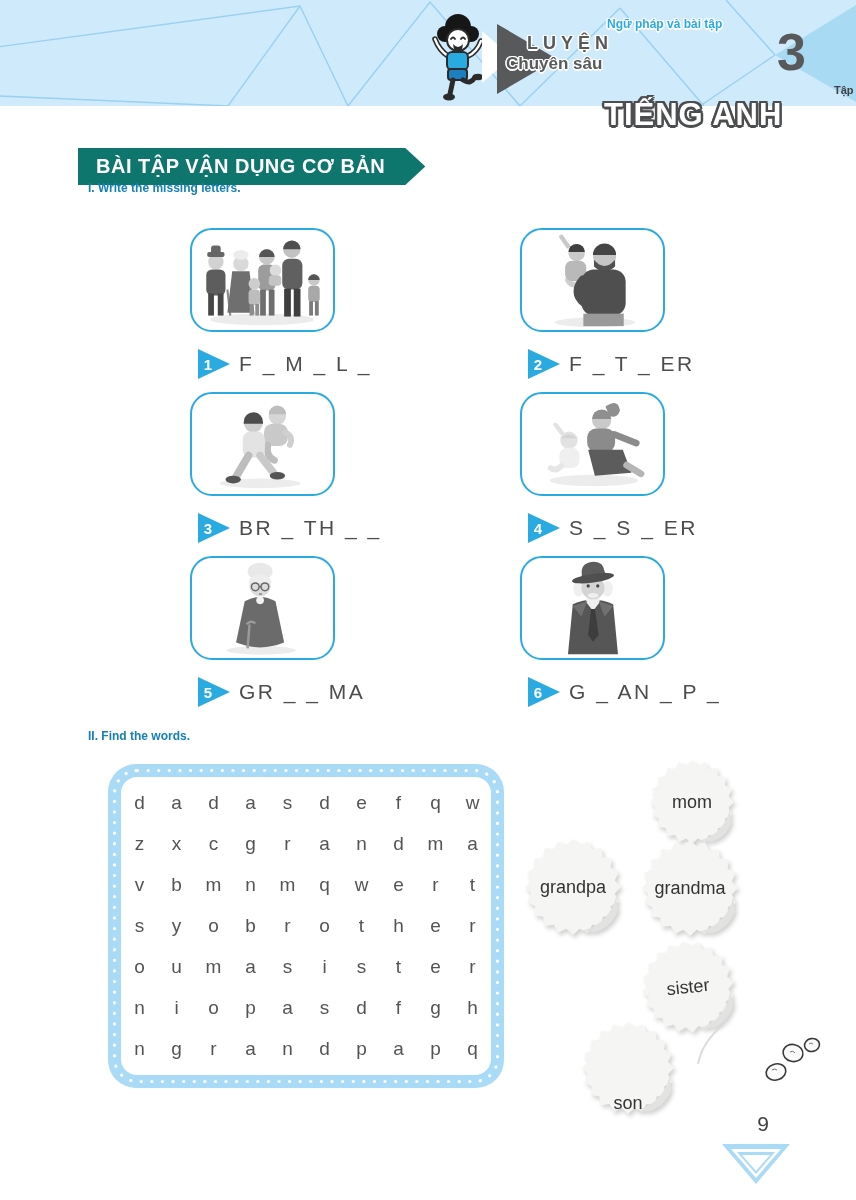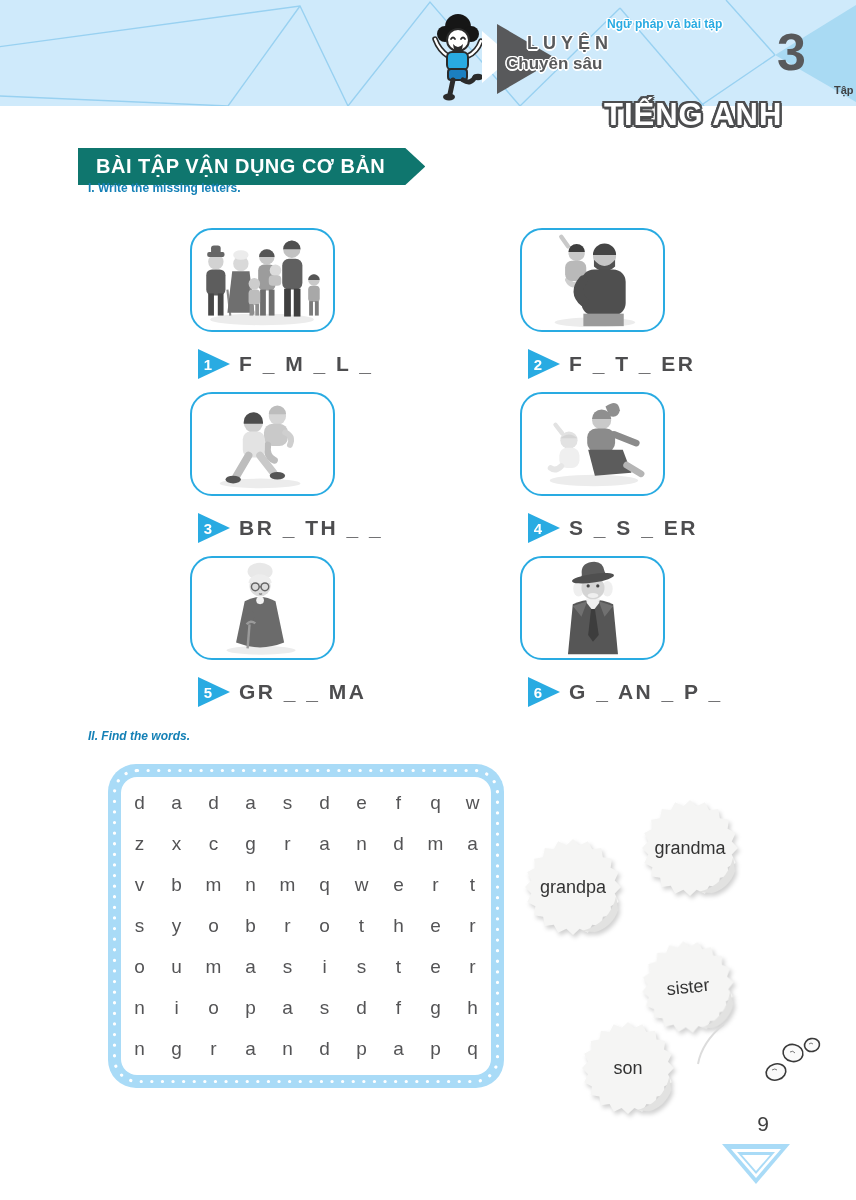--- a/index.html
+++ b/index.html
@@ -26,32 +26,32 @@
                 clip-path:polygon(0 0,100% 50%,0 100%); }
   .mascot     { position:absolute; left:420px; top:10px; }
 
   
   .banner { position:absolute; left:78px; top:132px; height:37px; padding:0 40px 0 18px;
             background:#0f766e; color:#fff; font-size:20px; font-weight:800; letter-spacing:.5px;
             display:flex; align-items:center;
             clip-path:polygon(0 0,calc(100% - 20px) 0,100% 50%,calc(100% - 20px) 100%,0 100%);margin-top:16px; }
   .sec-head { position:absolute; font-size:12px; font-weight:800; color:#1480b6; }
   .sec1-head { left:88px; top:181px; }
-  .sec2-head { left:88px; top:729px;font-style:italic; }
+  .sec2-head { left:88px; top:729px; }
 
   
   .wm-item { position:absolute; width:260px; }
   .card { width:145px; height:104px; border:2.5px solid #29abe2; border-radius:22px; background:#fff;
           display:flex; align-items:flex-end; justify-content:center; overflow:hidden; }
   .answer-row { position:absolute; display:flex; align-items:center; gap:9px; }
   .num-badge { position:relative; width:32px; height:30px; background:#29abe2;
                clip-path:polygon(0 0,100% 50%,0 100%); flex:0 0 auto; }
   .num-badge span { position:absolute; left:0; top:0; width:20px; height:30px; display:flex;
                     align-items:center; justify-content:center; color:#fff; font-size:15px; font-weight:800; }
-  .answer-text { font-size:21px; font-weight:700; letter-spacing:2.5px; color:#4d4d4f; white-space:nowrap; }
+  .answer-text { font-size:21px; font-weight:400; letter-spacing:2.5px; color:#4d4d4f; white-space:nowrap; }
 
   
   .ws-panel { position:absolute; left:108px; top:764px; width:396px; height:324px;
               background:#a9dbf7; border-radius:28px; }
   .ws-dots  { position:absolute; left:0; top:0; }
   .ws-inner { position:absolute; left:13px; top:13px; width:370px; height:298px; background:#fff;
               border-radius:16px; display:grid; grid-template-columns:repeat(10,37px);
               grid-auto-rows:41px; place-items:center; padding-top:5px; }
   .ws-row { display:contents; }
   .cell { font-size:19px; font-weight:500; color:#545456; }
@@ -320,39 +320,45 @@
       <div class="ws-row"><span class="cell">d</span><span class="cell">a</span><span class="cell">d</span><span class="cell">a</span><span class="cell">s</span><span class="cell">d</span><span class="cell">e</span><span class="cell">f</span><span class="cell">q</span><span class="cell">w</span></div>
       <div class="ws-row"><span class="cell">z</span><span class="cell">x</span><span class="cell">c</span><span class="cell">g</span><span class="cell">r</span><span class="cell">a</span><span class="cell">n</span><span class="cell">d</span><span class="cell">m</span><span class="cell">a</span></div>
       <div class="ws-row"><span class="cell">v</span><span class="cell">b</span><span class="cell">m</span><span class="cell">n</span><span class="cell">m</span><span class="cell">q</span><span class="cell">w</span><span class="cell">e</span><span class="cell">r</span><span class="cell">t</span></div>
       <div class="ws-row"><span class="cell">s</span><span class="cell">y</span><span class="cell">o</span><span class="cell">b</span><span class="cell">r</span><span class="cell">o</span><span class="cell">t</span><span class="cell">h</span><span class="cell">e</span><span class="cell">r</span></div>
       <div class="ws-row"><span class="cell">o</span><span class="cell">u</span><span class="cell">m</span><span class="cell">a</span><span class="cell">s</span><span class="cell">i</span><span class="cell">s</span><span class="cell">t</span><span class="cell">e</span><span class="cell">r</span></div>
       <div class="ws-row"><span class="cell">n</span><span class="cell">i</span><span class="cell">o</span><span class="cell">p</span><span class="cell">a</span><span class="cell">s</span><span class="cell">d</span><span class="cell">f</span><span class="cell">g</span><span class="cell">h</span></div>
       <div class="ws-row"><span class="cell">n</span><span class="cell">g</span><span class="cell">r</span><span class="cell">a</span><span class="cell">n</span><span class="cell">d</span><span class="cell">p</span><span class="cell">a</span><span class="cell">p</span><span class="cell">q</span></div>
     </div>
   </div>
 
+  <div class="sticker" style="left:650px; top:760px; width:84px; height:84px;">
+    <svg viewBox="0 0 100 100">
+        <use href="#scallop"></use>
+      </svg>
+    <span>mom</span>
+  </div>
   <div class="sticker" style="left:525px; top:839px; width:96px; height:96px;justify-content:center;">
     <svg viewBox="0 0 100 100">
         <use href="#scallop"></use>
       </svg>
     <span>grandpa</span>
   </div>
-  <div class="sticker" style="left:642px; top:800px; width:96px; height:96px;">
+  <div class="sticker" style="left:642px; top:840px; width:96px; height:96px;">
     <svg viewBox="0 0 100 100">
         <use href="#scallop"></use>
       </svg>
     <span>grandma</span>
   </div>
   <div class="sticker" style="left:642px; top:941px; width:92px; height:92px; transform:rotate(-6deg);">
     <svg viewBox="0 0 100 100">
         <use href="#scallop"></use>
       </svg>
     <span>sister</span>
   </div>
-  <div class="sticker" style="left:582px; top:1022px; width:92px; height:92px;">
+  <div class="sticker" style="left:582px; top:1022px; width:92px; height:92px;align-items:flex-end;">
     <svg viewBox="0 0 100 100">
         <use href="#scallop"></use>
       </svg>
     <span>son</span>
   </div>
 
   <svg class="curl" width="40" height="48">
     <path d="M4 46 Q8 24 30 6" stroke="#dcdcdc" stroke-width="2" fill="none"></path>
   </svg>
 

